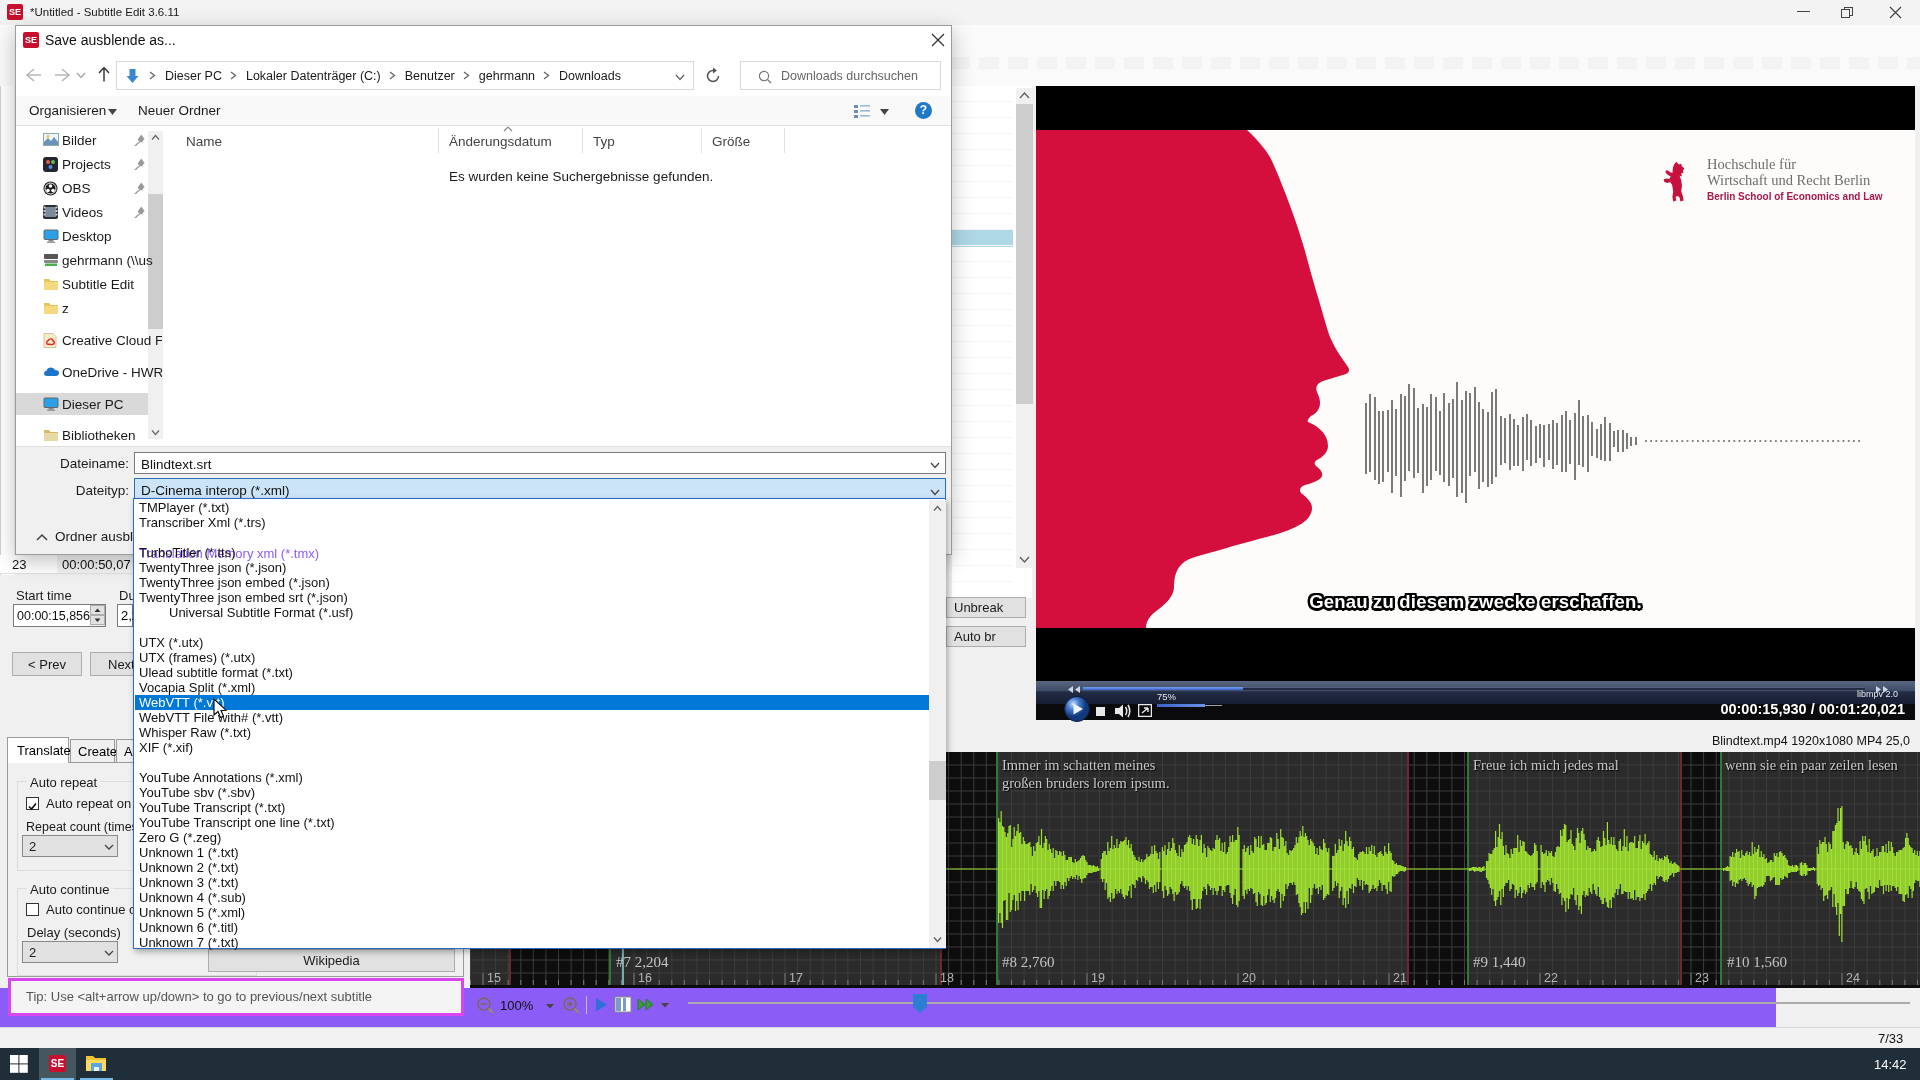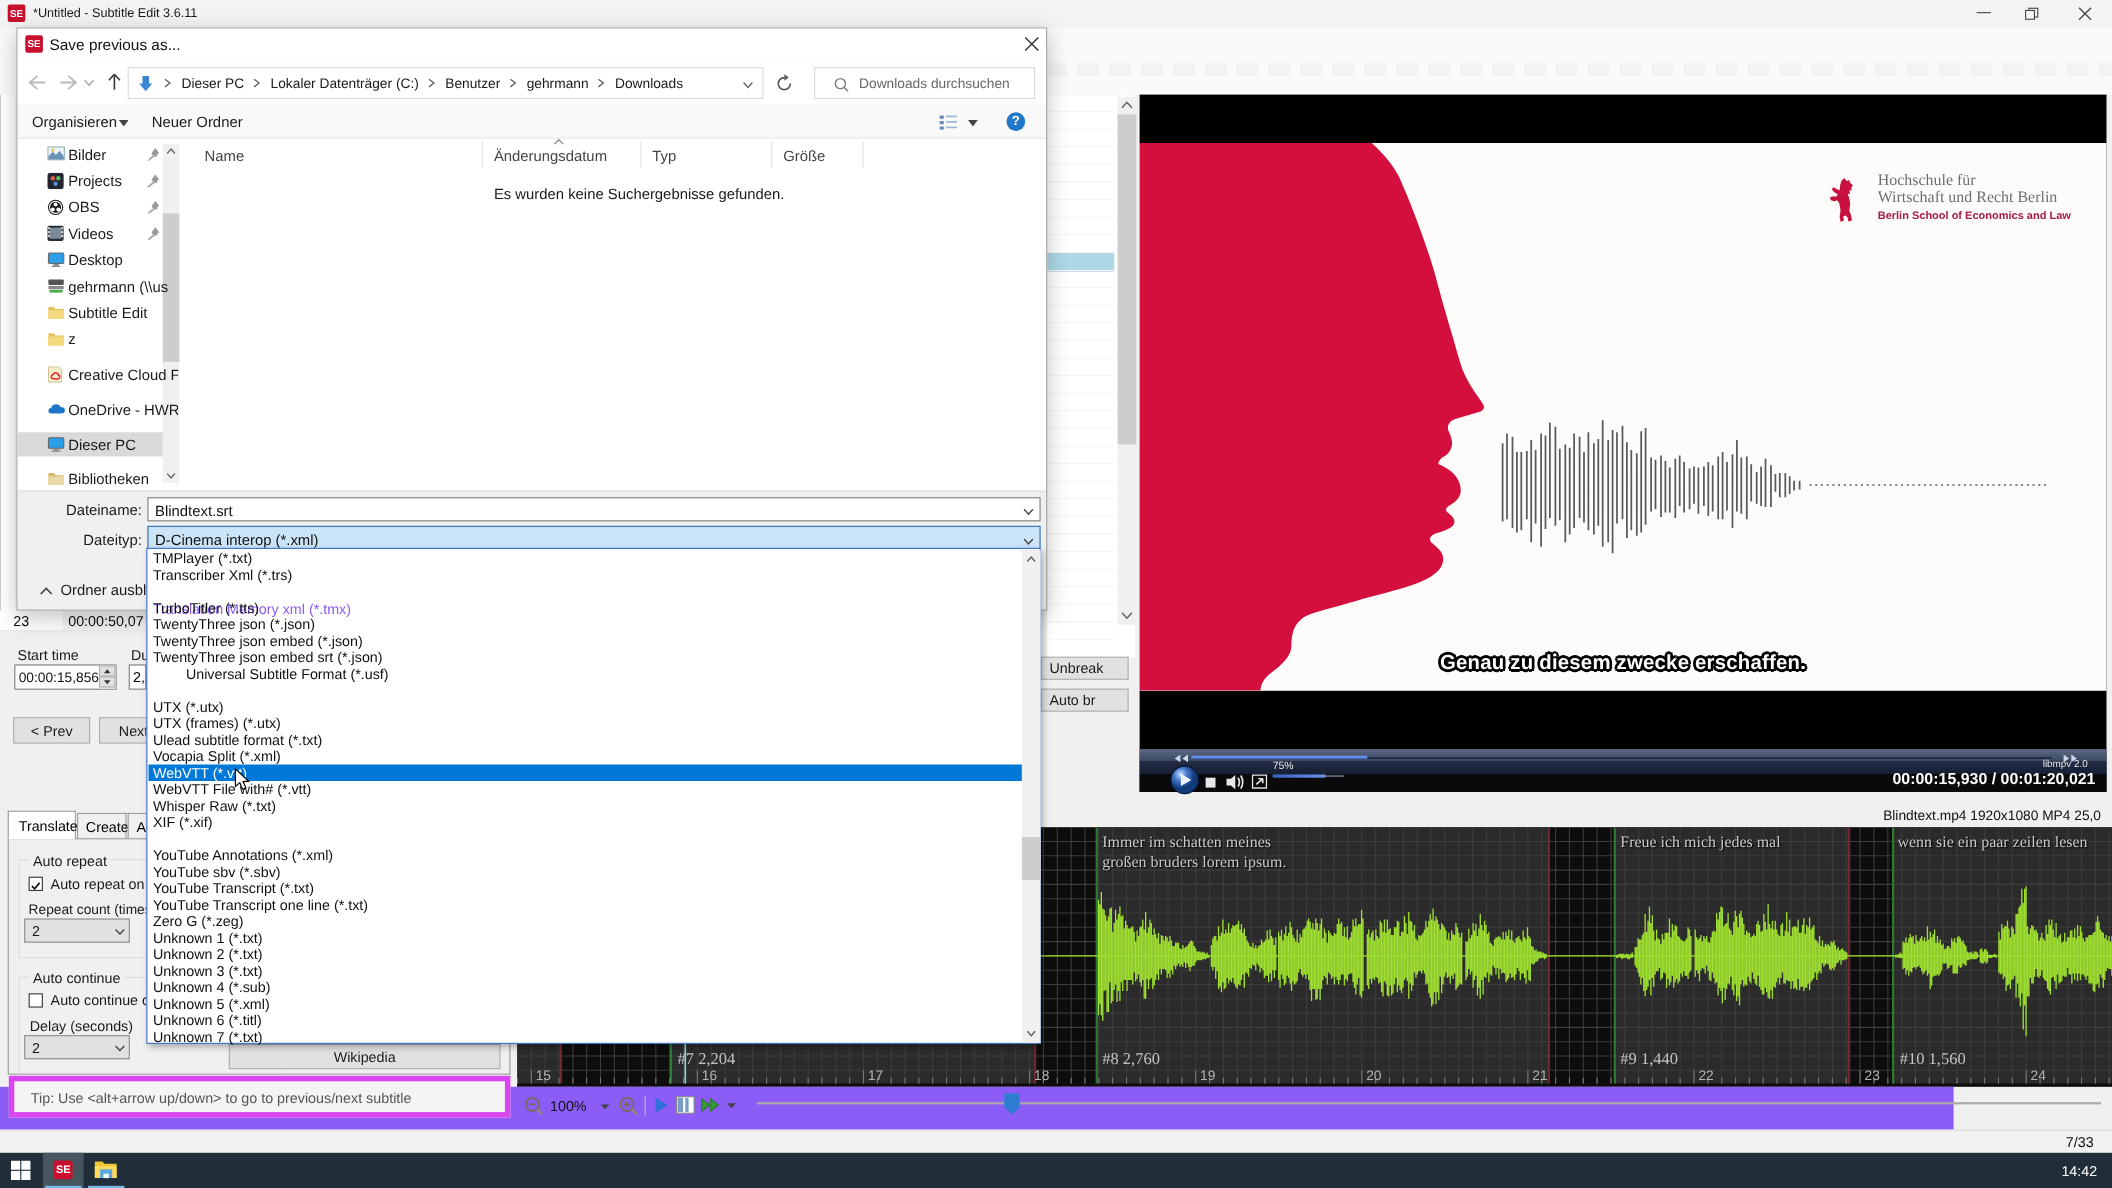--- a/index.html
+++ b/index.html
@@ -109,21 +109,21 @@
 <div class="abs" style="left:27px;top:925px;font-size:13px;color:#1a1a1a;">Delay (seconds)</div>
 <div class="combo abs" style="left:22px;top:941px;width:96px;height:22px;">
     <span class="abs" style="left:6px;top:3px;">2</span>
     <svg class="abs" style="left:81px;top:8px;" width="10" height="7">
       <path d="M1 1 L5 5 L9 1" fill="none" stroke="#444" stroke-width="1.3"></path>
     </svg>
   </div>
 
 <div class="btn abs" style="left:208px;top:949px;width:247px;height:23px;">Wikipedia</div>
 
-<div class="abs" style="left:8px;top:978px;width:456px;height:38px;background:#f4f4f4;border:5px solid #d946ef;z-index:5;">
+<div class="abs" style="left:8px;top:978px;width:456px;height:38px;background:#f4f4f4;border:3px solid #d946ef;z-index:5;">
   <span class="abs" style="left:15px;top:8px;font-size:13px;color:#555;">Tip: Use &lt;alt+arrow up/down&gt; to go to previous/next subtitle</span>
 </div>
 
 <div class="abs" style="left:1036px;top:86px;width:879px;height:634px;background:#000;">
 
   <div class="abs" style="left:0;top:44px;width:879px;height:498px;background:#fdfcfa;overflow:hidden;">
     <svg class="abs" style="left:0;top:0;" width="879" height="498" viewBox="0 0 879 498">
       <path d="M0 0 H211 C222 10 230 20 235 29 C245 50 262 95 269 121 C274 140 277 150 281 164 C286 180 290 196 294 207 C299 219 306 228 312 237 C314 240 313 243 310 244 L287 251 C281 253 279 258 281 262 C284 268 285 274 283 278 C281 283 277 285 275 286 C272 289 271 291 272 292 C284 297 292 305 292 316 C292 322 287 327 281 330 C278 332 278 334 280 336 C284 339 287 342 286 346 C285 349 280 352 269 355 C264 357 263 360 265 363 C271 368 276 372 276 378 C276 390 262 398 238 405 C220 410 200 415 184 420 C166 425 152 428 147 433 C141 438 138 445 138 457 C138 466 130 474 119 482 C113 487 111 491 110 496 L110 498 L0 498 Z" fill="#d40f3d"></path>
     </svg>
 
@@ -555,21 +555,21 @@
     </svg>
     <div class="abs" style="left:2px;top:30px;width:33px;height:2px;background:#76b9e8;"></div>
   </div>
   <span class="abs" style="left:1874px;top:9px;font-size:13px;color:#fff;">14:42</span>
 </div>
 
 <div class="abs" style="left:15px;top:25px;width:937px;height:530px;background:#f0f0f0;border:1px solid #9c9c9c;box-shadow:0 6px 20px rgba(0,0,0,.25);">
 
   <div class="abs" style="left:0;top:0;width:935px;height:30px;background:#fff;">
     <div class="abs" style="left:7px;top:6px;width:16px;height:16px;background:#c8102e;border-radius:2px;color:#fff;font-size:9px;font-weight:bold;text-align:center;line-height:16px;">SE</div>
-    <span class="abs" style="left:29px;top:6px;font-size:14px;color:#111;">Save previous as...</span>
+    <span class="abs" style="left:29px;top:6px;font-size:14px;color:#111;">Save ausblende as...</span>
     <svg class="abs" style="left:915px;top:7px;" width="14" height="14">
         <path d="M1 1 L13 13 M13 1 L1 13" stroke="#333" stroke-width="1.3"></path>
       </svg>
   </div>
 
   <div class="abs" style="left:0;top:30px;width:935px;height:40px;background:#fff;">
     <svg class="abs" style="left:8px;top:11px;" width="18" height="16">
         <path d="M10 2 L3 8 L10 14 M3 8 L17 8" stroke="#b8b8b8" stroke-width="1.6" fill="none"></path>
       </svg>
     <svg class="abs" style="left:38px;top:11px;" width="18" height="16">

